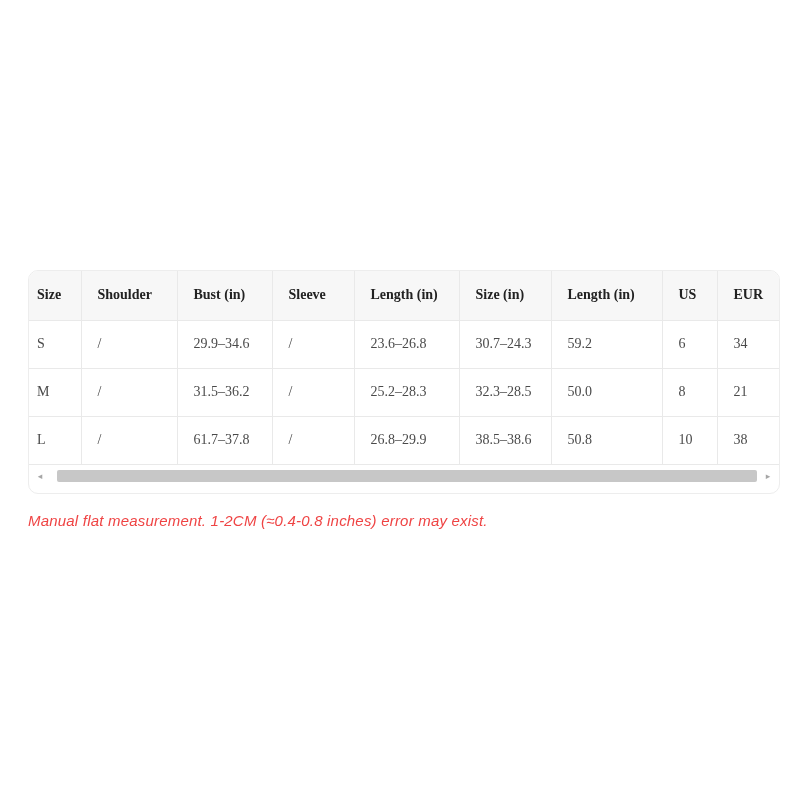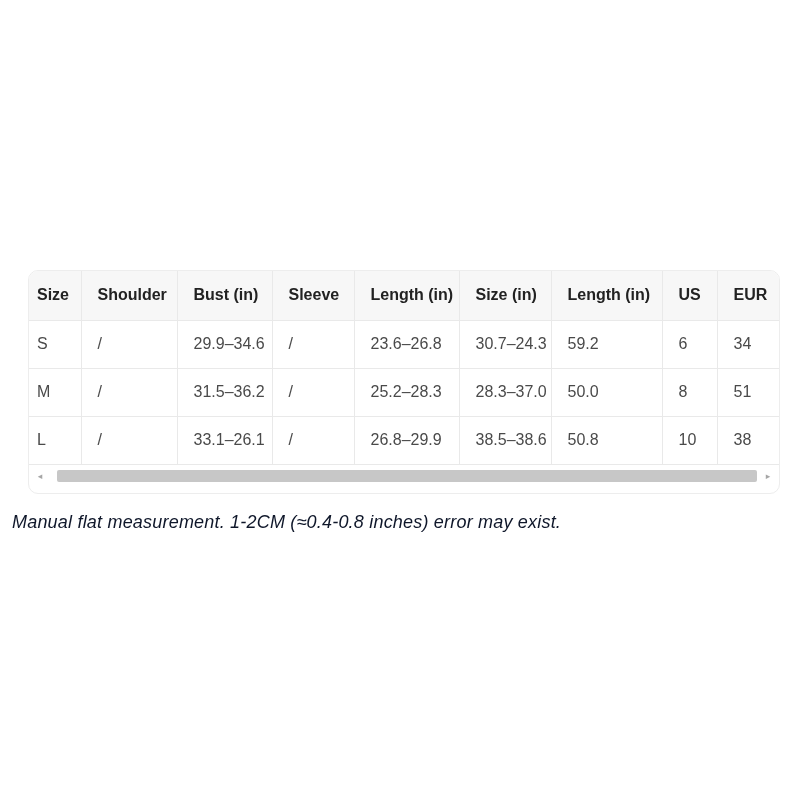--- a/index.html
+++ b/index.html
@@ -25,25 +25,26 @@
   table.size-chart {
     width: 750px;
     table-layout: fixed;
     border-collapse: collapse;
   }
   th, td {
     text-align: left;
     vertical-align: middle;
     padding-left: 16px;
     padding-right: 4px;
-    font-size: 16px;
+    font-size: 14px;
     border-right: 1px solid #e9e9e9;
     border-bottom: 1px solid #e9e9e9;
     white-space: nowrap;
     overflow: hidden;
+    font-family: Liberation Serif, serif;
   }
   th:first-child, td:first-child { padding-left: 8px; }
   th:last-child, td:last-child { border-right: none; }
   thead th {
     height: 49px;
     background: #f7f7f7;
     color: #222222;
     font-weight: 700;
   }
   tbody td {
@@ -77,25 +78,25 @@
     position: absolute;
     left: 10px;
     right: 4px;
     top: 0;
     height: 12px;
     background: #c7c7c7;
     border-radius: 2px;
   }
   .note {
     position: absolute;
-    left: 12px;
+    left: 28px;
     top: 512px;
-    font-size: 18px;
+    font-size: 15px;
     font-style: italic;
-    color: #0f172a;
+    color: #ef4444;
     letter-spacing: 0.2px;
   }
 </style>
 </head>
 <body>
 
 <div class="page">
 
   <div class="card">
     <table class="size-chart">
@@ -134,29 +135,29 @@
           <td>59.2</td>
           <td>6</td>
           <td>34</td>
         </tr>
         <tr>
           <td>M</td>
           <td>/</td>
           <td>31.5–36.2</td>
           <td>/</td>
           <td>25.2–28.3</td>
-          <td>28.3–37.0</td>
+          <td>32.3–28.5</td>
           <td>50.0</td>
           <td>8</td>
-          <td>51</td>
+          <td>21</td>
         </tr>
         <tr>
           <td>L</td>
           <td>/</td>
-          <td>33.1–26.1</td>
+          <td>61.7–37.8</td>
           <td>/</td>
           <td>26.8–29.9</td>
           <td>38.5–38.6</td>
           <td>50.8</td>
           <td>10</td>
           <td>38</td>
         </tr>
       </tbody>
     </table>
 

